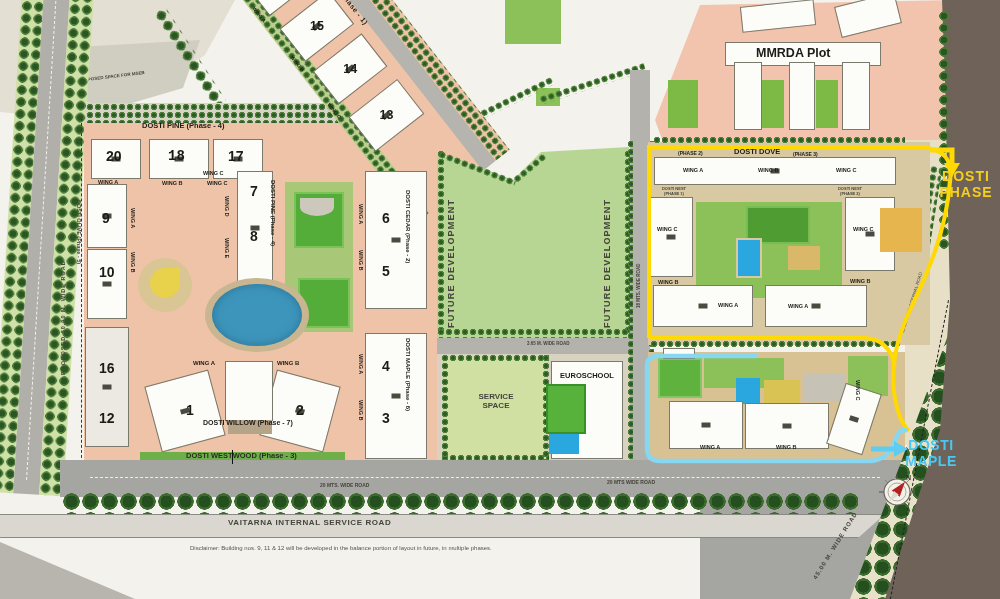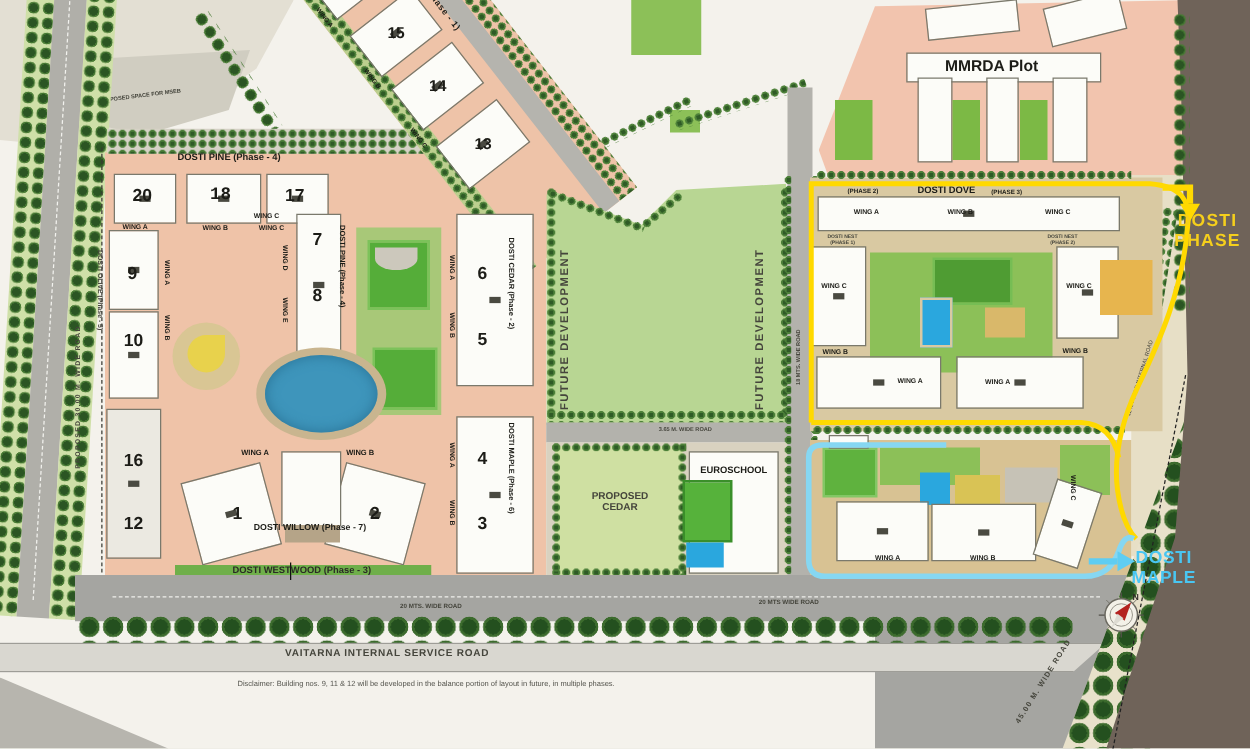--- a/index.html
+++ b/index.html
@@ -157,22 +157,22 @@
   <div class="a" style="left:437px;top:338px;width:212px;height:16px;background:#b3b2ac;"></div>
   <div class="lbl t4 mut" style="left:527px;top:341px;">3.65 M. WIDE ROAD</div>
 
   <div class="a" style="left:437px;top:354px;width:212px;height:108px;background:#d9d2c0;"></div>
   <div class="a" style="left:444px;top:357px;width:102px;height:103px;background:#cfe0a2;"></div>
   <div class="a trees-sm" style="left:441px;top:354px;width:108px;height:7px;"></div>
   <div class="a trees-sm" style="left:441px;top:454px;width:108px;height:7px;"></div>
   <div class="a trees-sm" style="left:441px;top:354px;width:7px;height:107px;"></div>
   <div class="a trees-sm" style="left:542px;top:354px;width:7px;height:107px;"></div>
   <div class="lbl t8 cntr mut" style="left:456px;top:392px;width:80px;">
-    <span>PROPOSED</span><br>
-    <span>CEDAR</span>
+    <span>SERVICE</span><br>
+    <span>SPACE</span>
   </div>
   <div class="bldg" style="left:552px;top:362px;width:70px;height:96px;"></div>
   <div class="lbl t75 cntr" style="left:552px;top:372px;width:70px;">EUROSCHOOL</div>
   <div class="a" style="left:548px;top:386px;width:36px;height:46px;background:#56b23b;outline:2px solid #3a8f2a;"></div>
   <div class="a" style="left:549px;top:434px;width:30px;height:20px;background:#2aa7de;"></div>
 
   <div class="a" style="left:630px;top:70px;width:20px;height:392px;background:#b3b2ac;"></div>
   <div class="a trees-sm" style="left:627px;top:140px;width:6px;height:320px;"></div>
   <div class="a trees-sm" style="left:648px;top:140px;width:6px;height:320px;"></div>
   <div class="lbl t4 vu mut" style="left:636px;top:308px;">18 MTS. WIDE ROAD</div>

